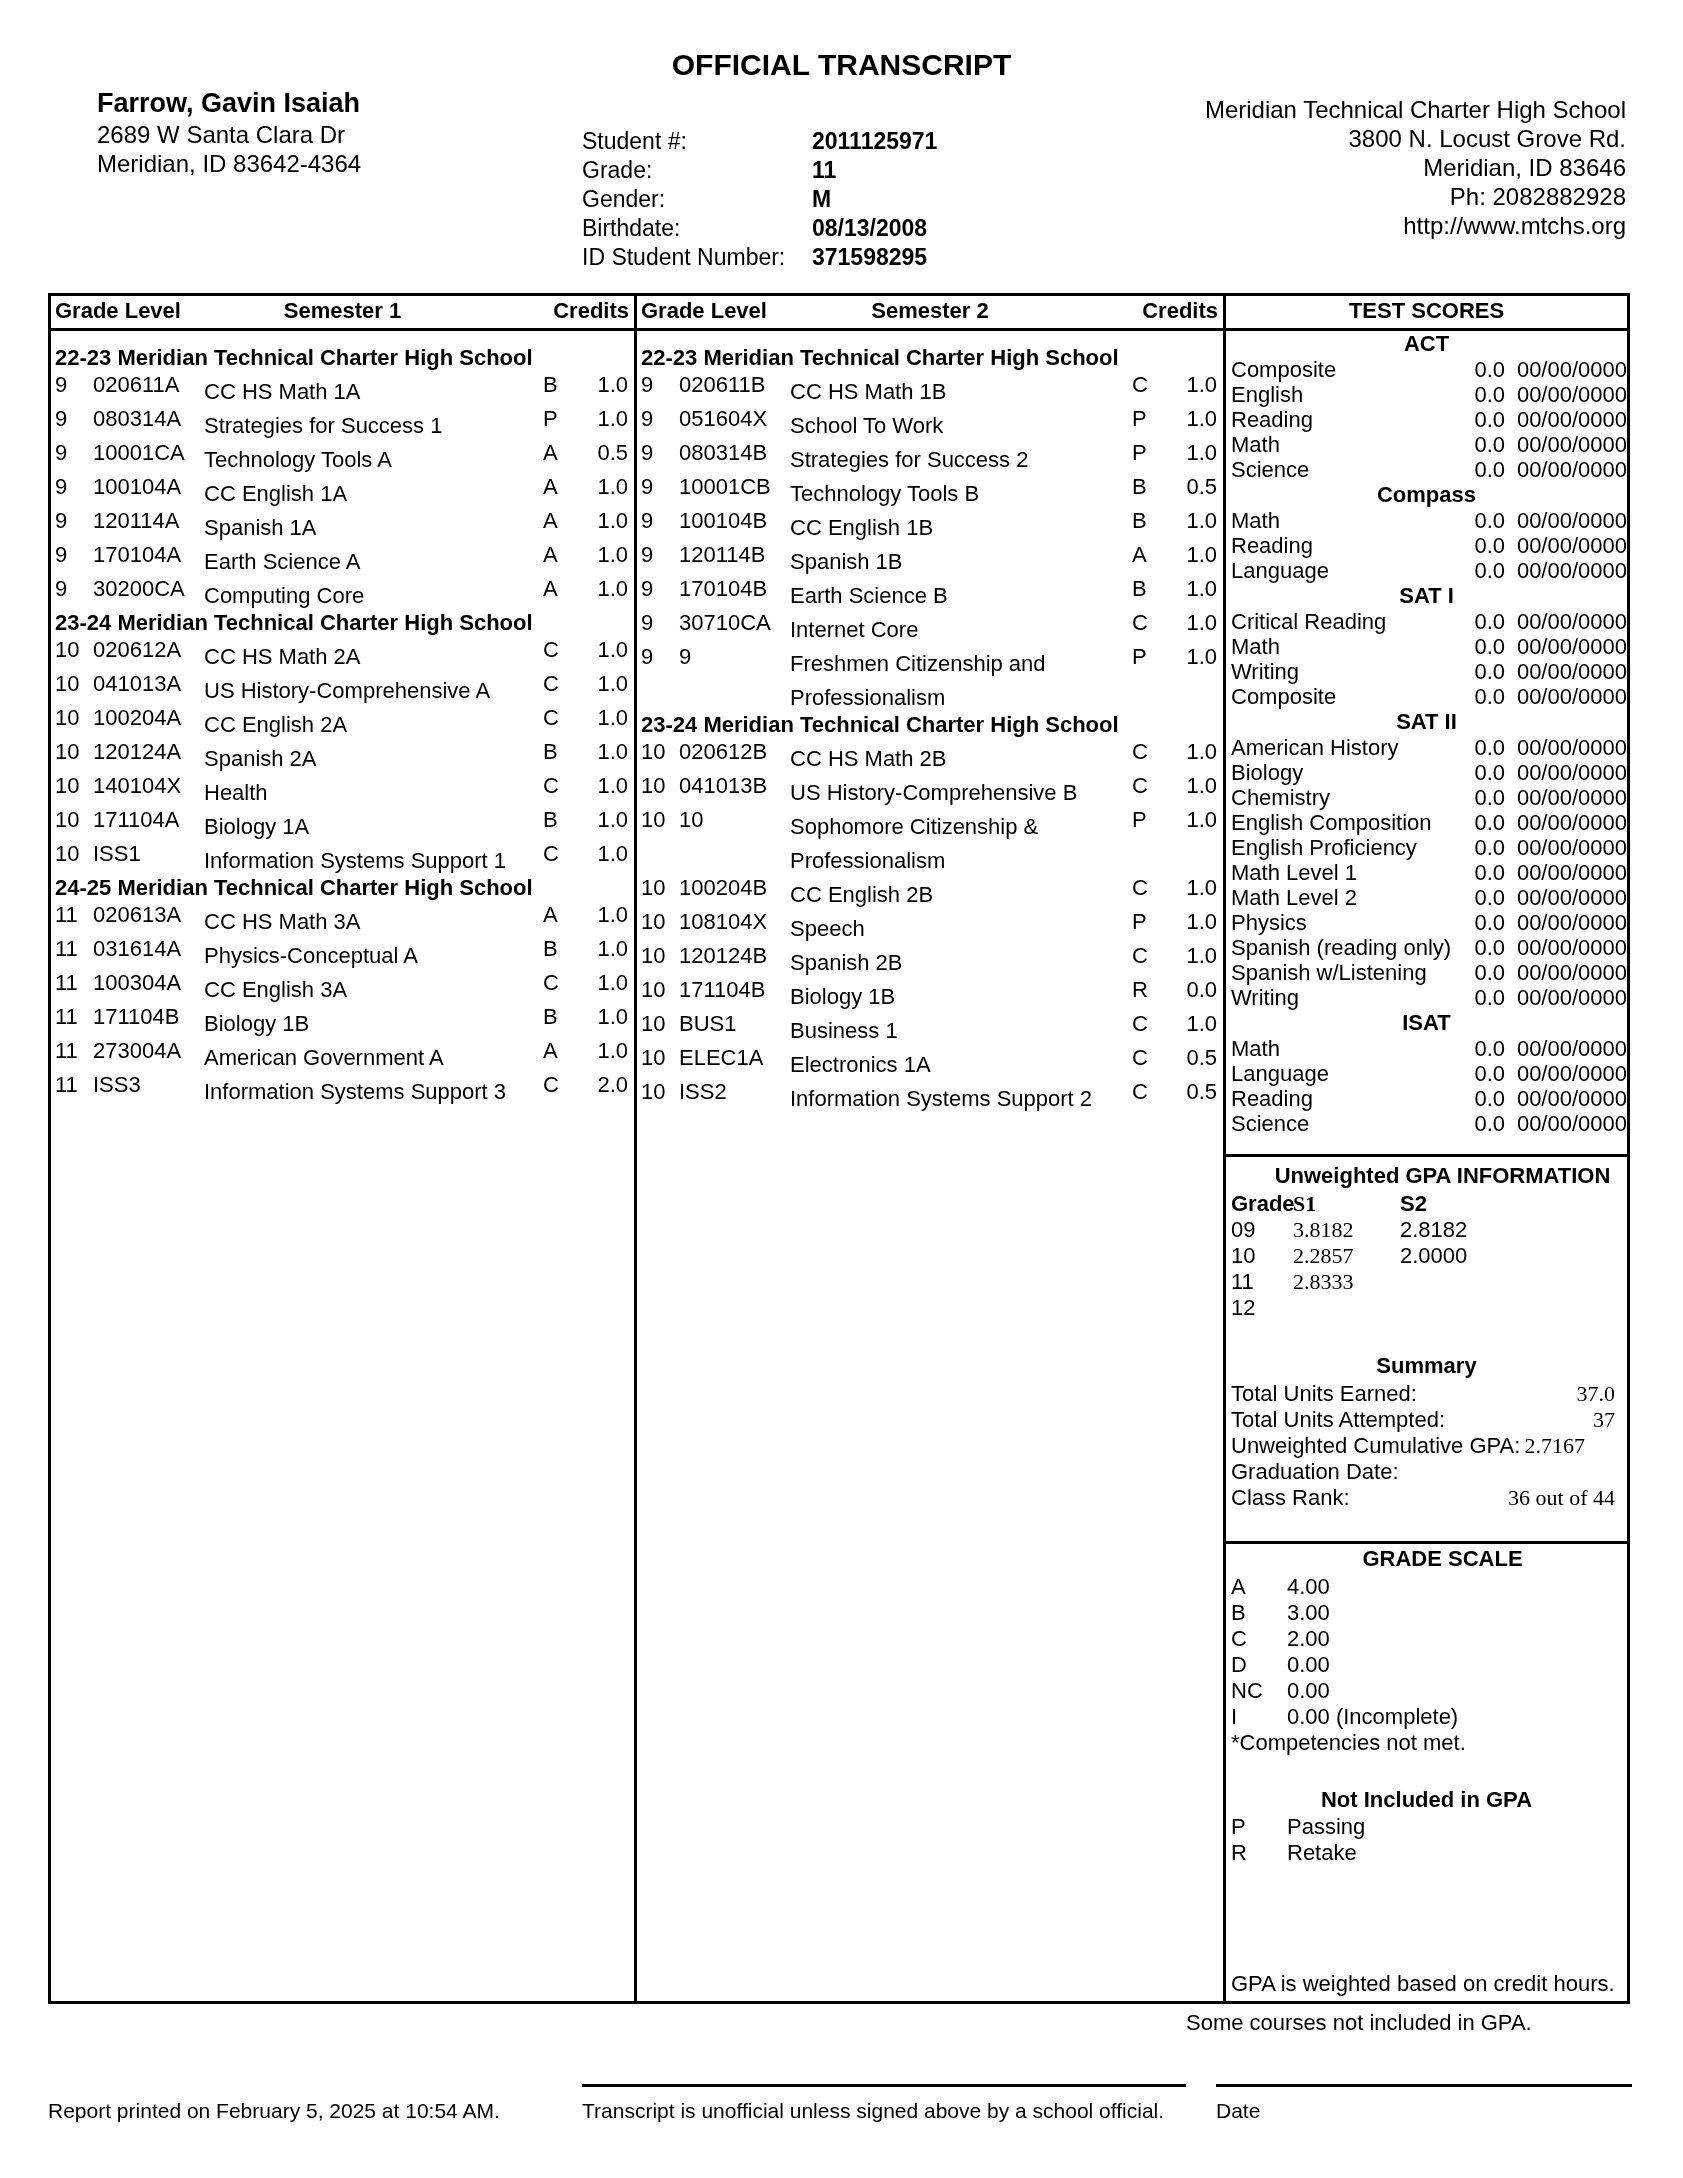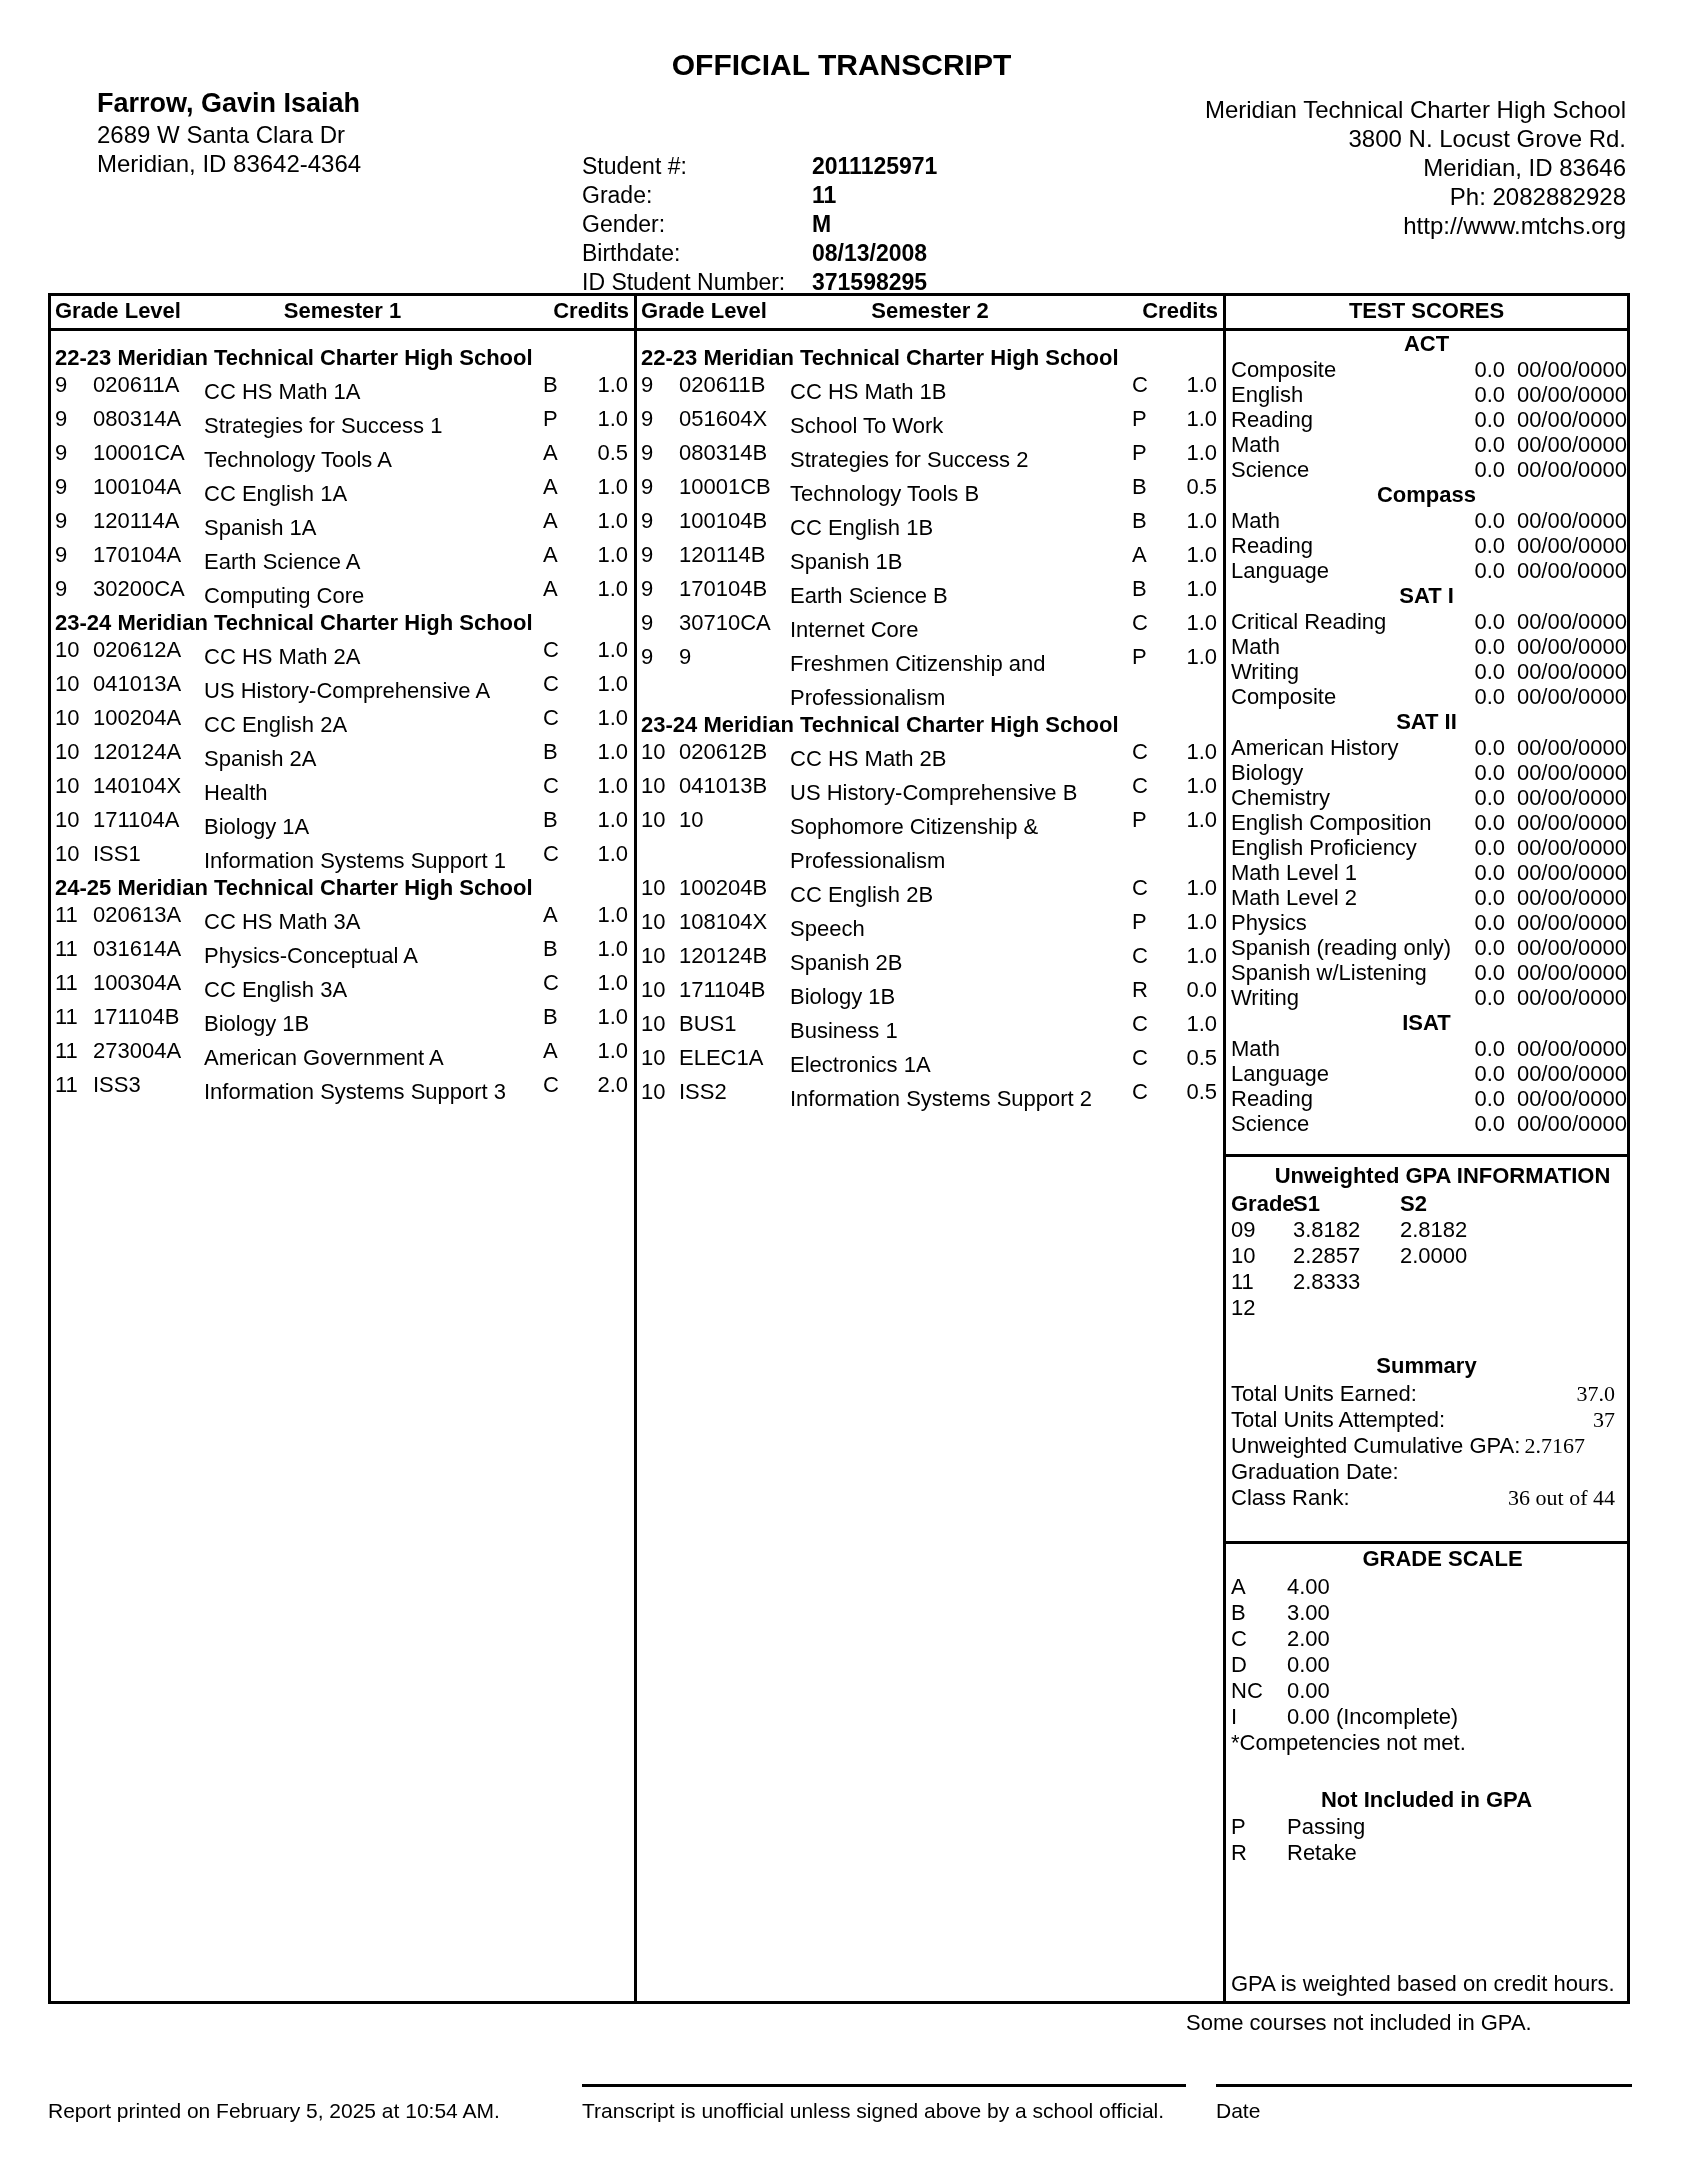--- a/index.html
+++ b/index.html
@@ -44,21 +44,20 @@
   .student-addr {
     font-size: 24px;
     line-height: 29px;
   }
   .info-block {
     position: absolute;
     left: 582px; top: 127px;
     width: 436px;
     font-size: 23px;
     line-height: 29px;
-    margin-top: 25px;
   }
   .info-row { display: flex; }
   .info-label { width: 230px; }
   .info-value { font-weight: bold; }
   .info-row.wide .info-label { width: 230px; }
   .school-block {
     position: absolute;
     right: 57px; top: 95px;
     width: 614px;
     text-align: right;
@@ -147,21 +146,21 @@
 
   .gpa-sec { padding-top: 4px; }
   .gpa-title {
     text-align: center; font-size: 22px; font-weight: bold; line-height: 30px; padding-left: 32px;
   }
   .gpa-hdr {
     display: flex; font-size: 22px; font-weight: bold; line-height: 26px;
   }
   .gpa-row { display: flex; font-size: 22px; line-height: 26px; }
   .g-grade { width: 67px; padding-left: 5px; box-sizing: border-box;}
-  .g-s1 { width: 107px; }
+  .g-s1 { width: 107px; font-family: Liberation Serif, serif; }
   .g-s2 { width: 107px; }
 
   .summary-title {
     text-align: center; font-size: 22px; font-weight: bold; line-height: 30px;
     padding-top: 30px;
   }
   .sum-row { display: flex; font-size: 22px; line-height: 26px; white-space: nowrap;}
   .sum-label { padding-left: 5px; }
   .sum-val { margin-left: auto; padding-right: 12px; font-family: Liberation Serif, serif; }
   .sum-row.tight .sum-val { margin-left: 4px; padding-right: 0; }

